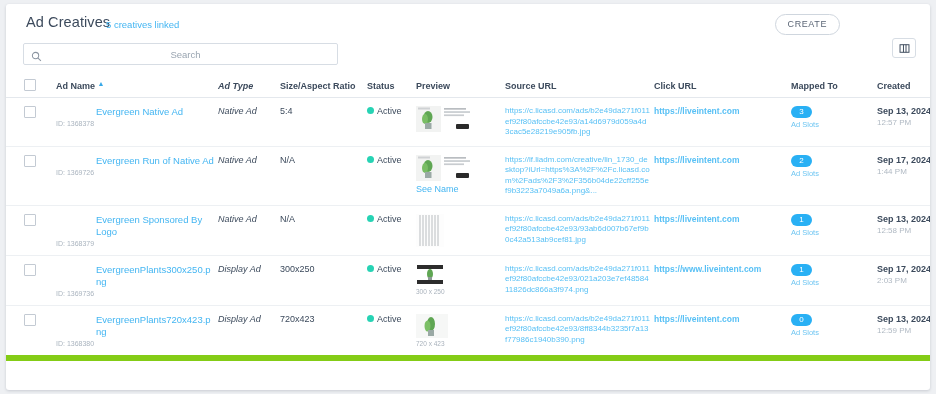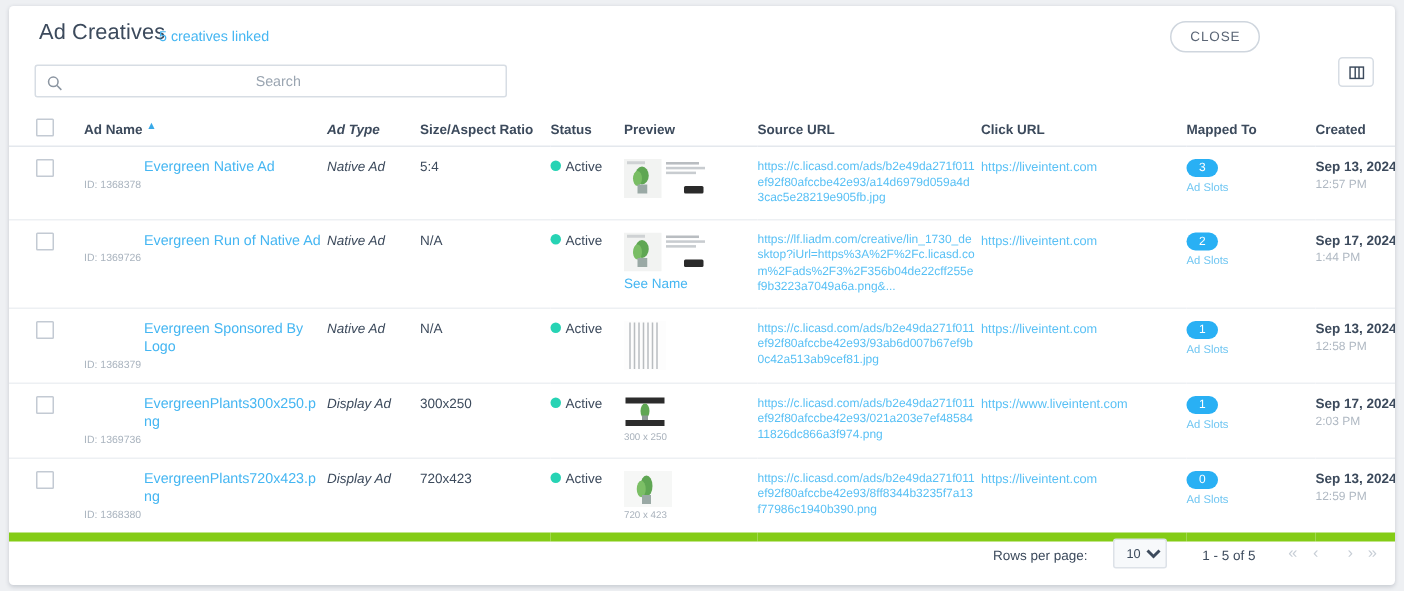--- a/index.html
+++ b/index.html
@@ -159,21 +159,21 @@
   }
   tr.row:last-child td { border-bottom: 6px solid #84cc16; }
 
   .c-check { width: 28px; padding-left: 18px !important; }
   .c-name  { width: 158px; }
   .c-type  { width: 58px; font-style: italic; }
   .c-size  { width: 83px; }
   .c-status{ width: 45px; }
   .c-prev  { width: 85px; }
   .c-src   { width: 145px; }
-  .c-click { width: 133px; }
+  .c-click { width: 133px; font-weight: bold; }
   .c-map   { width: 82px; }
   .c-created { width: 62px; }
 
   .cbx {
     width: 10px;
     height: 10px;
     border: 1px solid #c3cad3;
     border-radius: 1px;
     background: #fff;
     display: block;
@@ -306,21 +306,21 @@
 </style>
 </head>
 <body>
 
 <div id="app">
   <div class="panel">
 
     <div class="hdr">
       <div class="hdr-title">Ad Creatives</div>
       <div class="hdr-sub">5 creatives linked</div>
-      <button class="btn-close">CLOSE</button>
+      <button class="btn-close">CREATE</button>
     </div>
 
     <div class="searchrow">
       <div class="searchbox">
         <span class="mag">
           <svg width="11" height="11" viewBox="0 0 16 16">
             <circle cx="6.6" cy="6.6" r="4.6" fill="none" stroke="#8b95a1" stroke-width="1.5"></circle>
             <line x1="10.2" y1="10.2" x2="14.4" y2="14.4" stroke="#8b95a1" stroke-width="1.5"></line>
           </svg>
         </span>
@@ -528,26 +528,15 @@
             </td>
             <td class="c-map"><span class="badge">0</span><span class="badge-lbl">Ad Slots</span></td>
             <td class="c-created">
               <span class="cdate">Sep 13, 2024</span>
               <span class="ctime">12:59 PM</span>
             </td>
           </tr>
         </tbody>
     </table>
 
-    <div class="footer">
-      <span class="rpp-label">Rows per page:</span>
-      <select class="rpp-select">
-        <option>10</option>
-      </select>
-      <span class="rng">1 - 5 of 5</span>
-      <button class="pgbtn pg-first">«</button>
-      <button class="pgbtn pg-prev">‹</button>
-      <button class="pgbtn pg-next">›</button>
-      <button class="pgbtn pg-last">»</button>
-    </div>
 
   </div>
 </div>
 
 </body></html>

